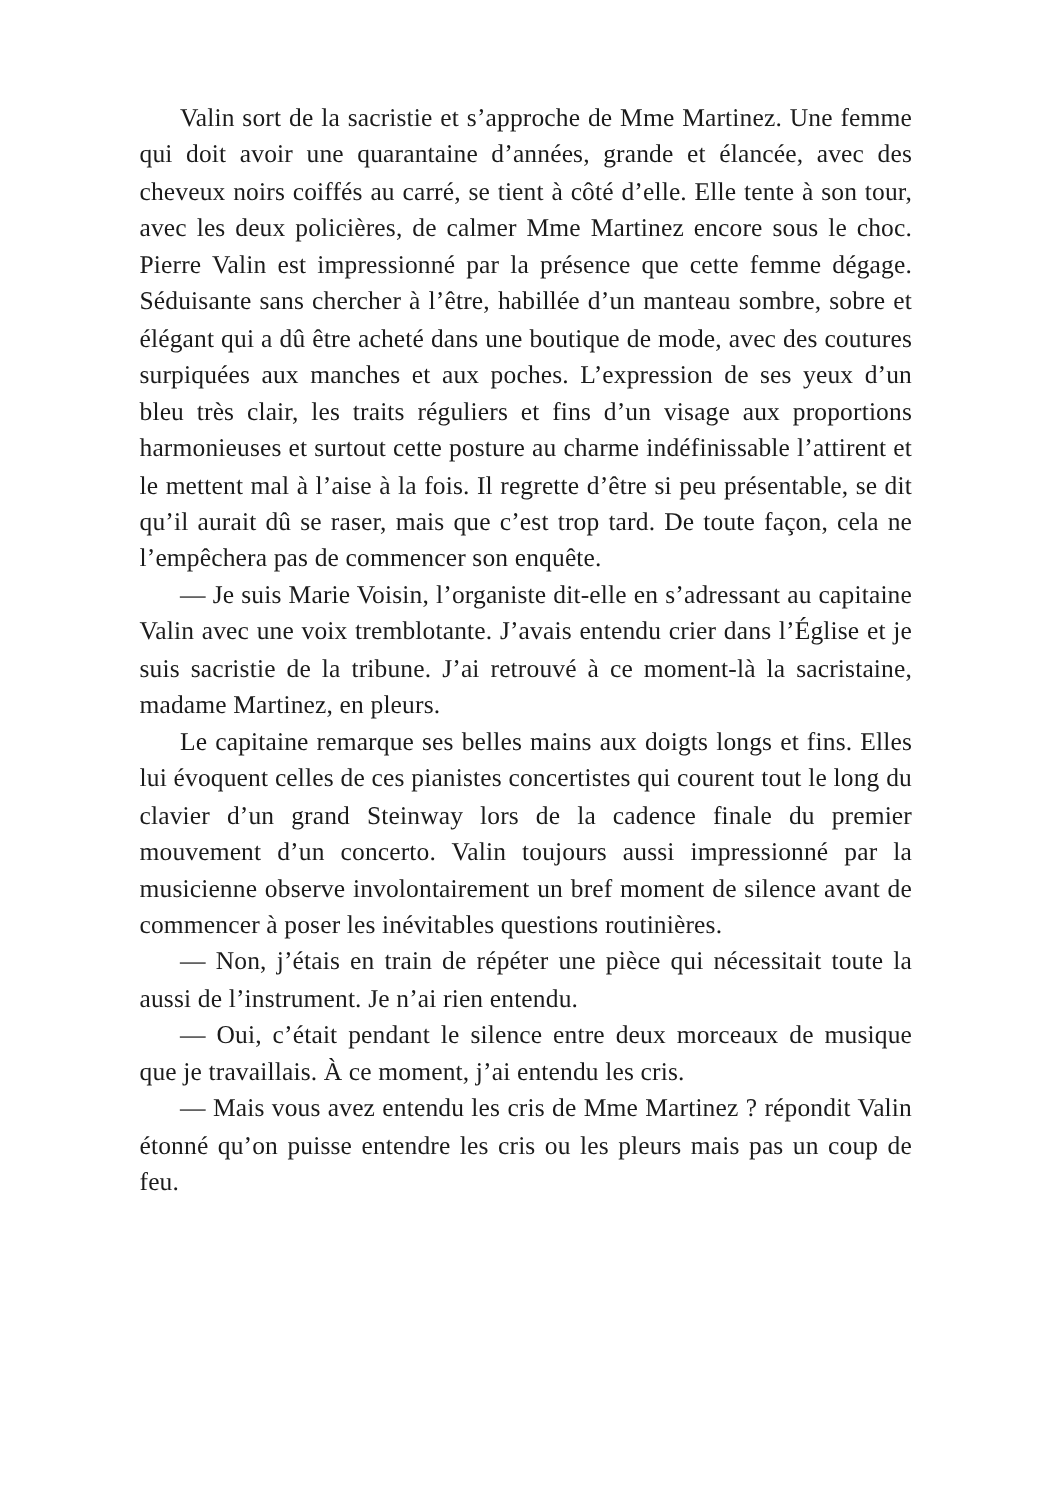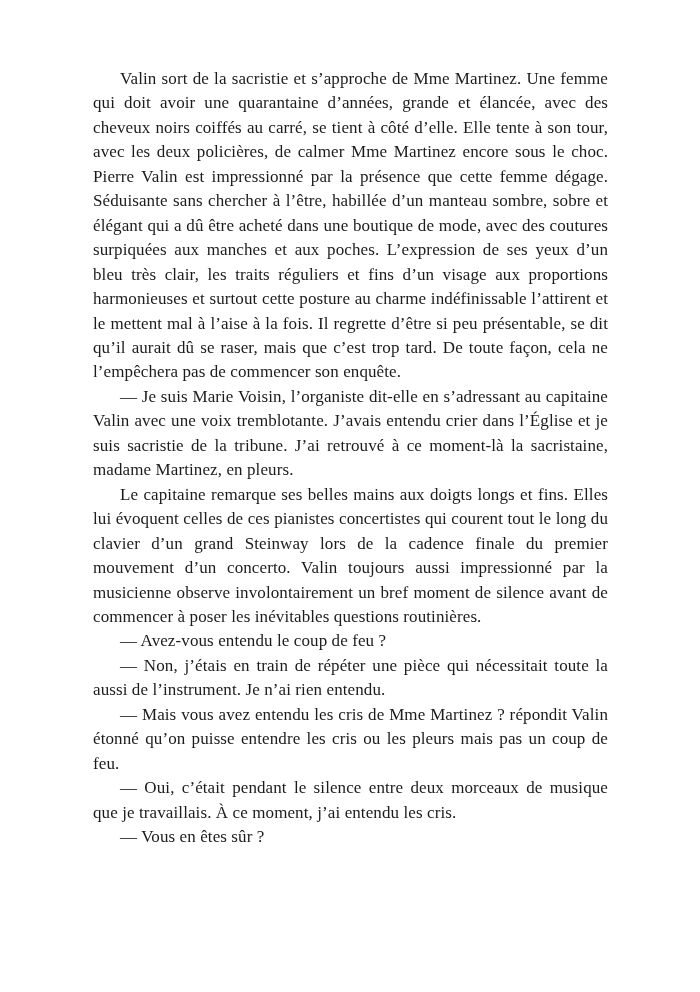--- a/index.html
+++ b/index.html
@@ -48,22 +48,20 @@
 </style>
 </head>
 <body>
 
 <div class="page">
 
   <div class="text-block">
     <p>Valin sort de la sacristie et s’approche de Mme Martinez. Une femme qui doit avoir une quarantaine d’années, grande et élancée, avec des cheveux noirs coiffés au carré, se tient à côté d’elle. Elle tente à son tour, avec les deux policières, de calmer Mme Martinez encore sous le choc. Pierre Valin est impressionné par la présence que cette femme dégage. Séduisante sans chercher à l’être, habillée d’un manteau sombre, sobre et élégant qui a dû être acheté dans une boutique de mode, avec des coutures surpiquées aux manches et aux poches. L’expression de ses yeux d’un bleu très clair, les traits réguliers et fins d’un visage aux proportions harmonieuses et surtout cette posture au charme indéfinissable l’attirent et le mettent mal à l’aise à la fois. Il regrette d’être si peu présentable, se dit qu’il aurait dû se raser, mais que c’est trop tard. De toute façon, cela ne l’empêchera pas de commencer son enquête.</p>
     <p>— Je suis Marie Voisin, l’organiste dit-elle en s’adressant au capitaine Valin avec une voix tremblotante. J’avais entendu crier dans l’Église et je suis sacristie de la tribune. J’ai retrouvé à ce moment-là la sacristaine, madame Martinez, en pleurs.</p>
     <p>Le capitaine remarque ses belles mains aux doigts longs et fins. Elles lui évoquent celles de ces pianistes concertistes qui courent tout le long du clavier d’un grand Steinway lors de la cadence finale du premier mouvement d’un concerto. Valin toujours aussi impressionné par la musicienne observe involontairement un bref moment de silence avant de commencer à poser les inévitables questions routinières.</p>
-    <p>— Avez-vous entendu le coup de feu&nbsp;?</p>
     <p>— Non, j’étais en train de répéter une pièce qui nécessitait toute la aussi de l’instrument. Je n’ai rien entendu.</p>
+    <p>— Oui, c’était pendant le silence entre deux morceaux de musique que je travaillais. À ce moment, j’ai entendu les cris.</p>
     <p>— Mais vous avez entendu les cris de Mme Martinez&nbsp;? répondit Valin étonné qu’on puisse entendre les cris ou les pleurs mais pas un coup de feu.</p>
-    <p>— Oui, c’était pendant le silence entre deux morceaux de musique que je travaillais. À ce moment, j’ai entendu les cris.</p>
-    <p>— Vous en êtes sûr&nbsp;?</p>
   </div>
 
   <div class="page-number">18</div>
 
 </div>
 
 </body></html>

